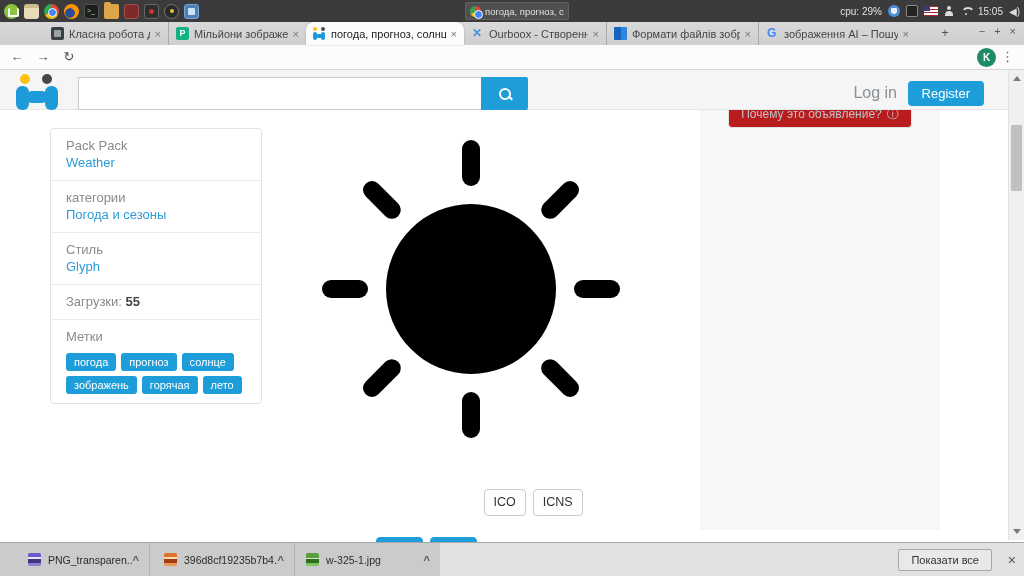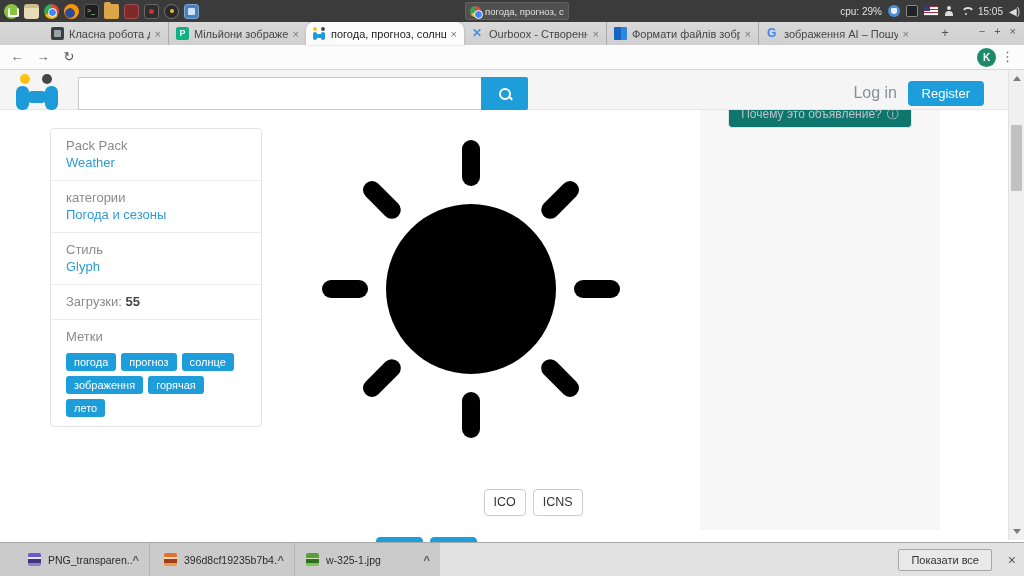--- a/index.html
+++ b/index.html
@@ -125,21 +125,21 @@
 
   .sunwrap { position:absolute; left:321px; top:29px; width:300px; height:300px; }
 
   .formats { position:absolute; left:376px; top:379px; display:flex; gap:7px; }
   .fbtn { height:27px; padding:0 9px; font-size:12.5px; border-radius:4px; line-height:25px; }
   .fbtn.primary { background:#1d9dd9; color:#fff; border:1px solid #1d9dd9;margin-top:48px; }
   .fbtn.plain { background:#fff; color:#333; border:1px solid #ccc; }
 
   .adpanel { position:absolute; left:700px; top:0; width:240px; height:420px; background:#f7f7f8; overflow:hidden; }
   .adline { position:absolute; left:65px; top:0; width:66px; height:2px; background:#2e9fe0; }
-  .adbtn { position:absolute; left:28px; top:-10px; width:184px; height:28px; background:#0f766e; border:1px solid #e2e2e2; border-radius:4px; font-size:12px; color:#bcc3ca; display:flex; align-items:center; justify-content:center; gap:5px; }
+  .adbtn { position:absolute; left:28px; top:-10px; width:184px; height:28px; background:#b91c1c; border:1px solid #e2e2e2; border-radius:4px; font-size:12px; color:#bcc3ca; display:flex; align-items:center; justify-content:center; gap:5px; }
 
   .scrollbar { position:absolute; left:1008px; top:70px; width:16px; height:470px; background:#f0f0f0; border-left:1px solid #e2e2e2; }
   .sb-up, .sb-down { position:absolute; left:4px; width:0; height:0; border-left:4px solid transparent; border-right:4px solid transparent; }
   .sb-up { top:6px; border-bottom:5px solid #7b7b7b; }
   .sb-down { bottom:6px; border-top:5px solid #7b7b7b; }
   .sb-thumb { position:absolute; left:2px; top:55px; width:11px; height:66px; background:#c1c1c1; border-radius:1px; }
 
   
   .shelf { position:absolute; left:0; top:542px; width:1024px; height:34px; background:#e2e2e2; border-top:1px solid #a8a8a8; }
   .shelf-items { position:absolute; left:0; top:0; width:440px; height:33px; background:#cbcbcb; display:flex; }
@@ -280,21 +280,21 @@
       </div>
       <div class="ipsec">
         <div class="ipdl"><span>Загрузки:</span> <b>55</b></div>
       </div>
       <div class="ipsec">
         <div class="iplabel">Метки</div>
         <div class="tagwrap">
           <span class="tag">погода</span>
           <span class="tag">прогноз</span>
           <span class="tag">солнце</span>
-          <span class="tag">зображення</span>
+          <span class="tag">зображень</span>
           <span class="tag">горячая</span>
           <span class="tag">лето</span>
         </div>
       </div>
     </div>
 
     <div class="sunwrap">
       <svg width="300" height="300" viewBox="0 0 300 300">
         <g fill="#000000">
           <circle cx="150" cy="150" r="85"></circle>

